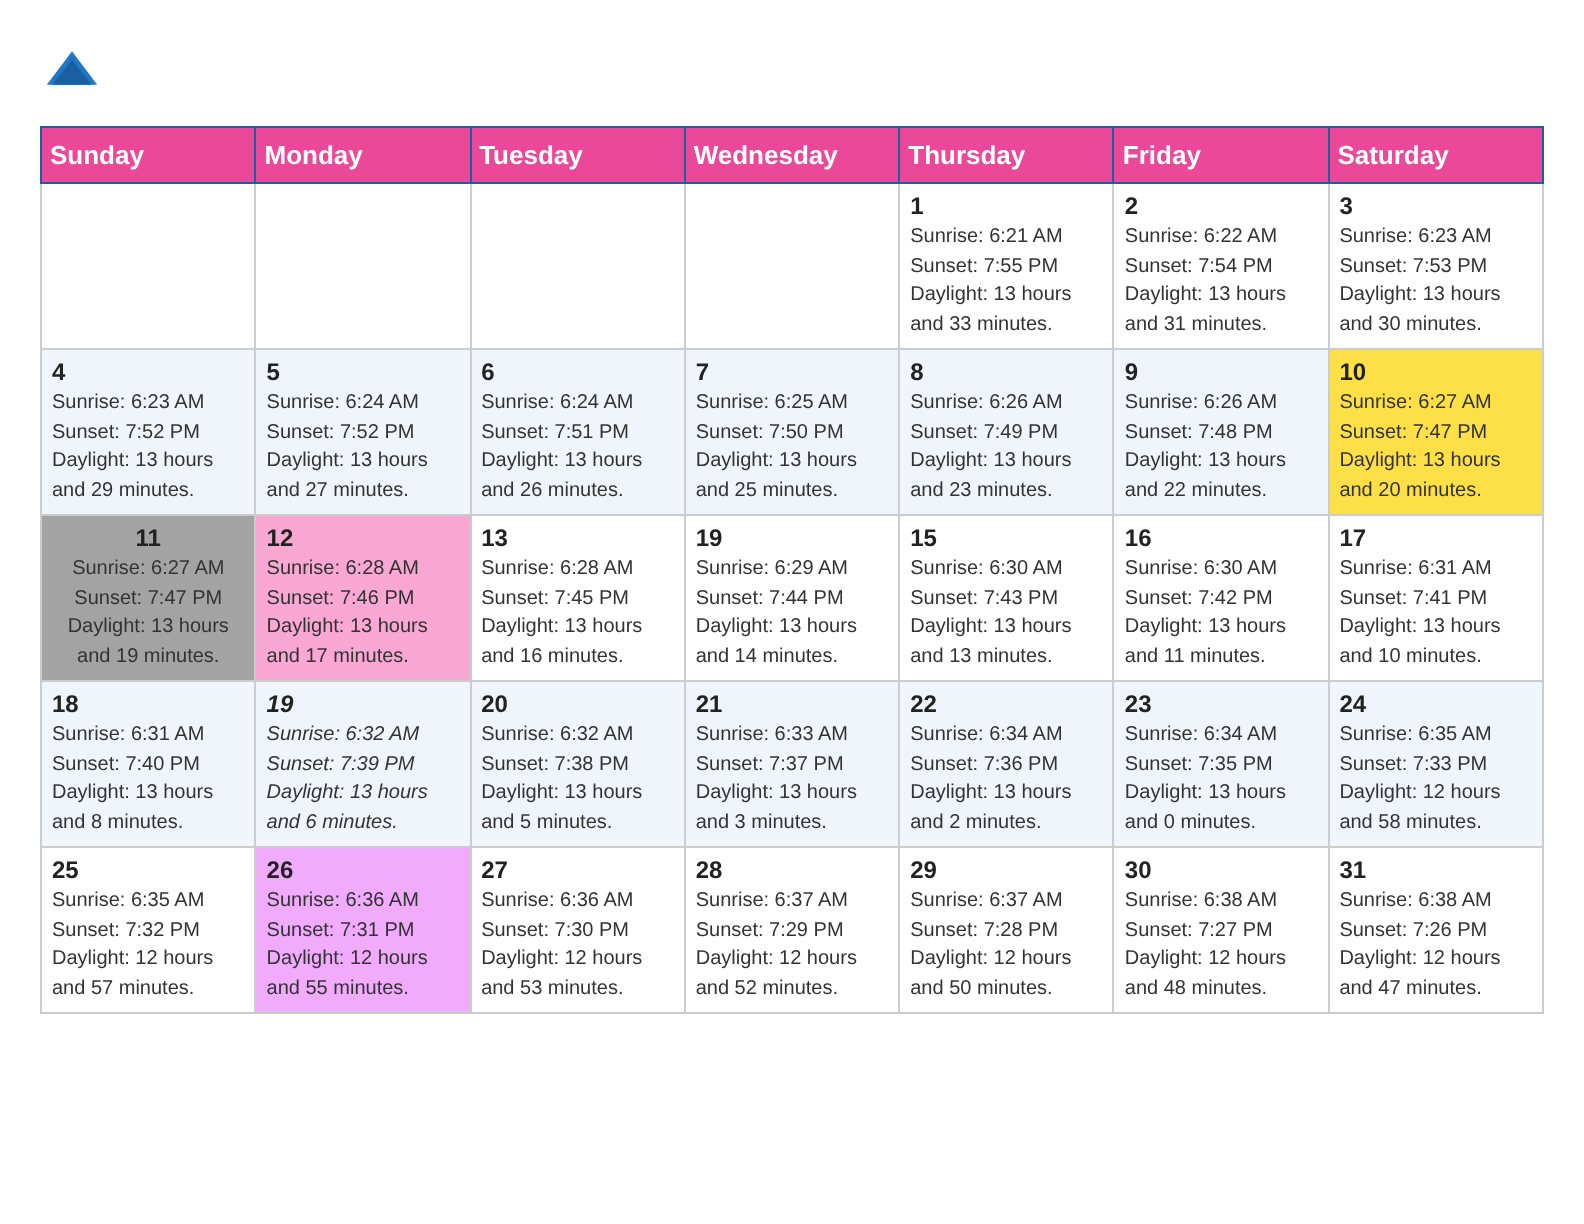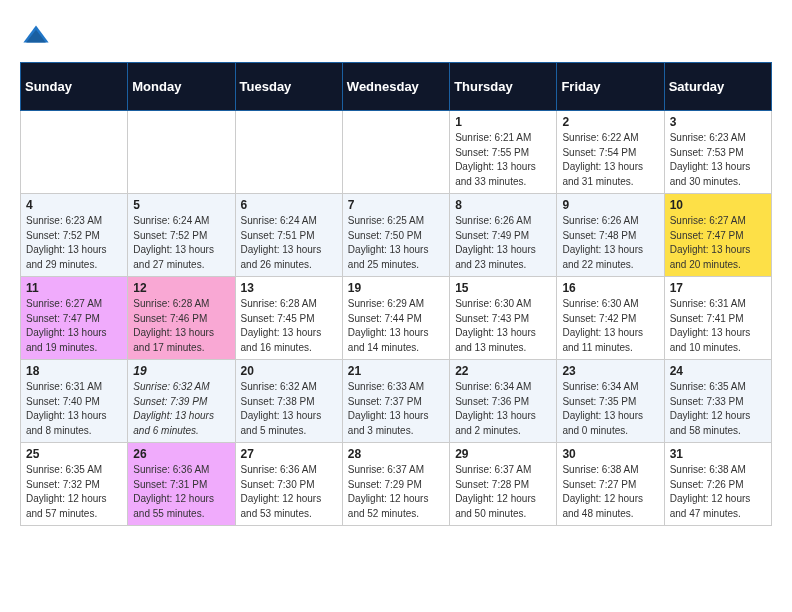--- a/index.html
+++ b/index.html
@@ -46,25 +46,25 @@
       font-size: 16px;
       color: #444;
       margin-top: 2px;
     }
     .calendar-table {
       width: 100%;
       border-collapse: collapse;
       margin-top: 6px;
     }
     .calendar-table th {
-      background: #0f172a;
+      background: #ec4899;
       color: #fff;
       font-size: 13px;
       font-weight: bold;
-      padding: 16px 4px;
+      padding: 6px 4px;
       text-align: left;
       border: 1px solid #1a5fa0;
     }
     .calendar-table td {
       width: calc(100% / 7);
       vertical-align: top;
       padding: 4px 5px;
       border: 1px solid #ccc;
       font-size: 10.5px;
       color: #222;
@@ -199,21 +199,21 @@
         </td>
         <td style="background: #fde047; margin-top: 44px;">
           <span class="day-number">10</span>
           <div class="day-info" style="white-space: pre-line;">Sunrise: 6:27 AM
 Sunset: 7:47 PM
 Daylight: 13 hours
 and 20 minutes.</div>
         </td>
       </tr>
       <tr>
-        <td style="background: #f0abfc;">
+        <td style="background: #a3a3a3; text-align: center;">
           <span class="day-number">11</span>
           <div class="day-info" style="white-space: pre-line;">Sunrise: 6:27 AM
 Sunset: 7:47 PM
 Daylight: 13 hours
 and 19 minutes.</div>
         </td>
         <td style="background: #f9a8d4;">
           <span class="day-number">12</span>
           <div class="day-info" style="white-space: pre-line;">Sunrise: 6:28 AM
 Sunset: 7:46 PM

